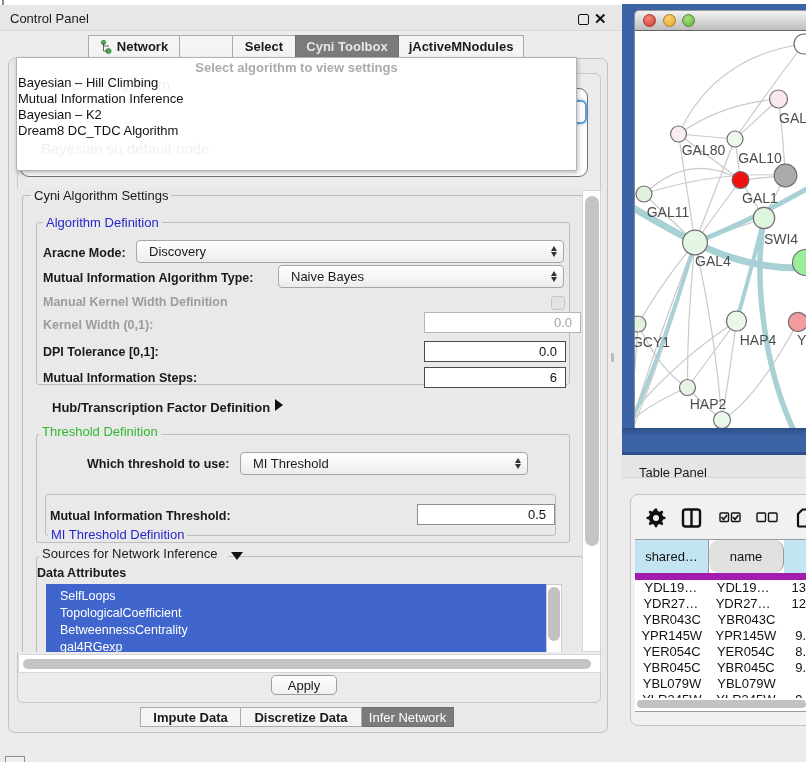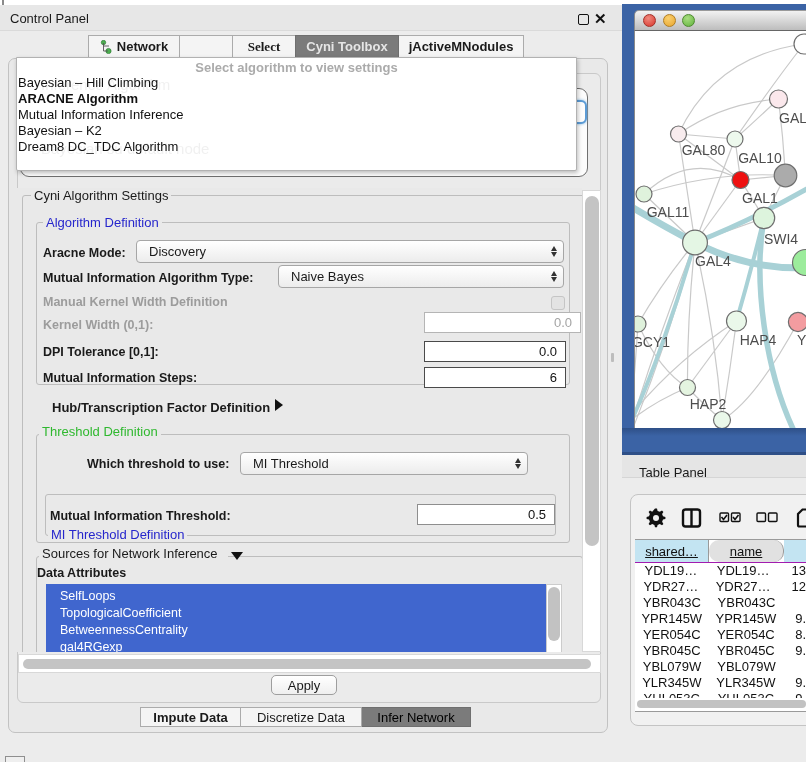--- a/index.html
+++ b/index.html
@@ -34,37 +34,36 @@
           <circle cx="3.5" cy="2.5" r="2.2" fill="#4caf50" stroke="#2e7d32" stroke-width="0.7"></circle>
           <circle cx="8.5" cy="11" r="2.6" fill="#4caf50" stroke="#2e7d32" stroke-width="0.7"></circle>
           <path d="M3.5 3 L3.5 11 L8 11 M3.5 6 L9 6" stroke="#555" stroke-width="0.9" fill="none"></path>
         </svg>
       <b style="font-weight:600;">Network</b>
       </div>
     <div style="width:53px;background:#F4F4F4;border:1px solid #ABABAB;border-right:none;display:flex;align-items:center;justify-content:center;color:#1a1a1a;">
         <b style="font-weight:600;margin-top:32px;">Style</b>
       </div>
     <div style="width:63px;background:#F4F4F4;border:1px solid #ABABAB;border-right:none;display:flex;align-items:center;justify-content:center;color:#1a1a1a;">
-        <b style="font-weight:600;font-family:Liberation Serif, serif;">Select</b>
+        <b style="font-weight:600;">Select</b>
       </div>
     <div style="width:104px;background:#7B7B7B;border:1px solid #6F6F6F;display:flex;align-items:center;justify-content:center;color:#E6E6E6;">
         <b style="font-weight:600;">Cyni Toolbox</b>
       </div>
     <div style="width:125px;background:#F4F4F4;border:1px solid #ABABAB;border-left:none;display:flex;align-items:center;justify-content:center;color:#1a1a1a;">
         <b style="font-weight:600;">jActiveMNodules</b>
       </div>
   </div>
 
   <div class="abs" style="left:16px;top:52px;width:561px;height:114px;background:#FFFFFF;border:1px solid #B2B2B2;border-radius:0 0 2px 2px;box-shadow:1px 2px 4px rgba(0,0,0,0.25);font-size:13px;color:#111;">
     <div style="text-align:center;color:#ABABAB;font-weight:bold;padding-top:2px;height:17px;">Select algorithm to view settings</div>
     <div style="padding-left:1px;line-height:16px;position:relative;">
       <div style="position:absolute;left:24px;top:2px;font-size:15px;color:rgba(60,60,60,0.08);">Inference Algorithm</div>
       <div style="position:absolute;left:24px;top:66px;font-size:15px;color:rgba(60,60,60,0.08);">Bayesian su default node</div>
       <div>Bayesian – Hill Climbing</div>
-      <div style="font-weight:bold;">ARACNE Algorithm</div>
       <div>Mutual Information Inference</div>
       <div>Bayesian – K2</div>
       <div>Dream8 DC_TDC Algorithm</div>
     </div>
   </div>
 
   <div class="abs" style="left:17px;top:183px;width:565px;height:464px;overflow:hidden;background:#E9E9E9;">
 
     <div class="abs" style="left:5px;top:7px;width:568px;height:470px;border:1px solid #BDBDBD;border-radius:3px;"></div>
     <div class="abs" style="left:14px;top:0px;background:#E9E9E9;padding:0 3px;font-size:13px;color:#1a1a1a;">Cyni Algorithm Settings</div>
@@ -125,23 +124,23 @@
   <div class="abs" style="left:18px;top:649px;width:583px;height:19px;background:#FFF;border:1px solid #D8D8D8;"></div>
   <div class="abs" style="left:23px;top:654px;width:568px;height:10px;background:#C4C4C4;border-radius:5px;"></div>
 
   <div class="abs" style="left:271px;top:670px;width:66px;height:20px;background:linear-gradient(#FFFFFF,#EFEFEF);border:1px solid #9E9E9E;border-radius:5px;font-size:13px;color:#1a1a1a;display:flex;align-items:center;justify-content:center;">Apply</div>
 
   <div class="abs" style="left:140px;top:702px;height:20px;display:flex;font-size:13px;">
     <div style="width:100px;background:#F4F4F4;border:1px solid #ABABAB;border-right:none;display:flex;align-items:center;justify-content:center;color:#1a1a1a;">
         <b style="font-weight:600;">Impute Data</b>
       </div>
     <div style="width:122px;background:#F4F4F4;border:1px solid #ABABAB;display:flex;align-items:center;justify-content:center;color:#1a1a1a;">
-        <b style="font-weight:400;">Discretize Data</b>
-      </div>
-    <div style="width:109px;background:#7B7B7B;border:1px solid #6F6F6F;border-left:none;display:flex;align-items:center;justify-content:center;color:#000000;">Infer Network</div>
+        <b style="font-weight:700;">Discretize Data</b>
+      </div>
+    <div style="width:92px;background:#7B7B7B;border:1px solid #6F6F6F;border-left:none;display:flex;align-items:center;justify-content:center;color:#ffffff;">Infer Network</div>
   </div>
 </div>
 
 <div class="abs" style="left:611px;top:353px;width:3px;height:9px;background:#BDBDBD;border-radius:1px;"></div>
 
 <div class="abs" style="left:5px;top:756px;width:20px;height:10px;background:#EFEFEF;border:1.5px solid #8F8F8F;"></div>
 
 <div class="abs" style="left:622px;top:4px;width:184px;height:451px;background:#3B63A5;"></div>
 <div class="abs" style="left:622px;top:428px;width:184px;height:8px;background:linear-gradient(#2E4F87,#3B63A5);"></div>
 <div class="abs" style="left:622px;top:452px;width:184px;height:3px;background:#2E4F87;"></div>
@@ -247,21 +246,21 @@
       <path d="M 76.5 9 l 2 2.5 l 3.5 -4.5" stroke-width="1.6"></path>
       <path d="M 88 9 l 2 2.5 l 3.5 -4.5" stroke-width="1.6"></path>
       <rect x="112" y="5" width="8.5" height="8.5" rx="1"></rect>
       <rect x="123.5" y="5" width="8.5" height="8.5" rx="1"></rect>
     </g>
     <path d="M 157.5 1.5 h 8 q 1.5 0 1.5 1.5 v 14 q 0 1.5 -1.5 1.5 h -11 q -1.5 0 -1.5 -1.5 v -11 z" fill="none" stroke="#111" stroke-width="2.2"></path>
   </svg>
 </div>
 
 <div class="abs" style="left:635px;top:539px;width:171px;height:173px;background:#FFF;border-top:1px solid #9A9A9A;overflow:hidden;font-size:13px;color:#111;">
-  <div style="display:flex;height:23px;border-bottom:1px solid #a21caf;text-decoration:underline;">
+  <div style="display:flex;height:40px;border-bottom:7px solid #a21caf;">
     <div style="width:74px;background:#C3E4F2;border-right:1px solid #9A9A9A;display:flex;align-items:center;justify-content:center;">shared…</div>
     <div style="width:75px;background:#E1E1E1;border-right:1px solid #9A9A9A;display:flex;align-items:center;justify-content:center;border-radius:10px;">name</div>
     <div style="flex:1;background:#C3E4F2;"></div>
   </div>
   <div class="rows">
     <div class="tr">
         <span>YDL19…</span>
         <span>YDL19…</span>
         <span>13</span>
       </div>

